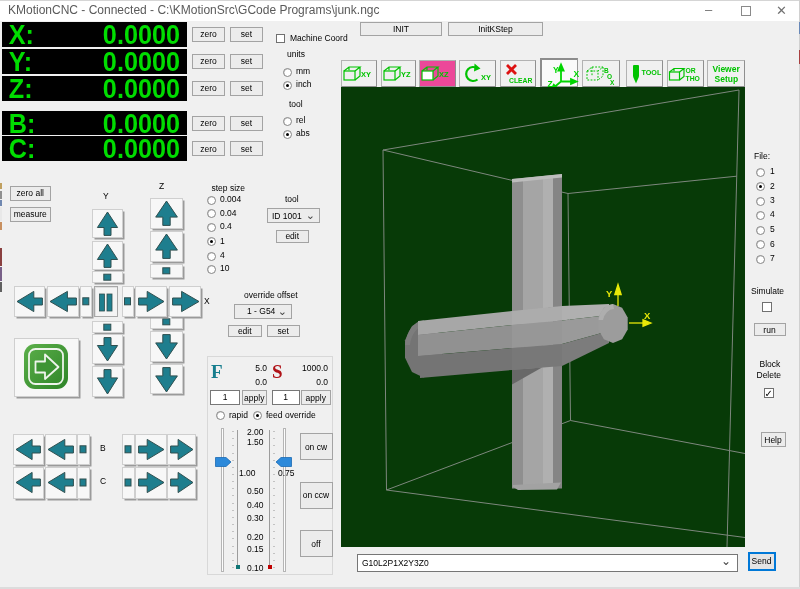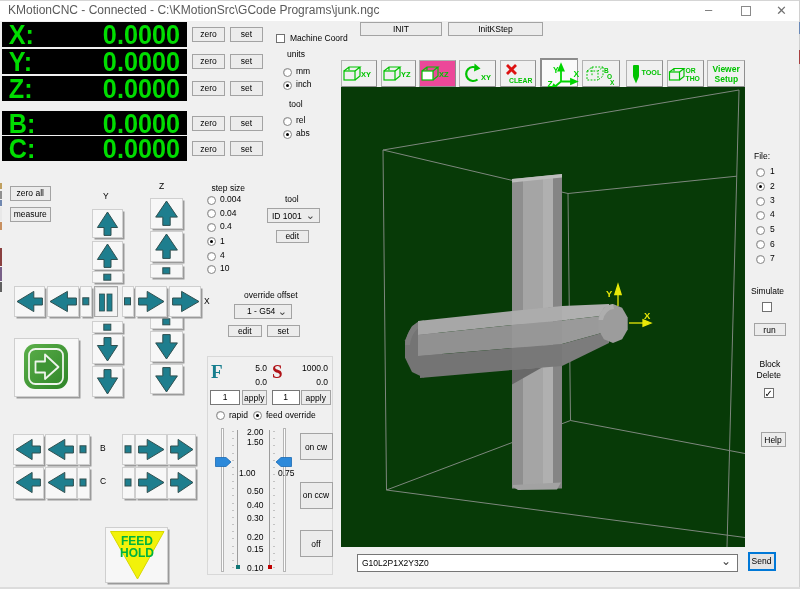--- a/index.html
+++ b/index.html
@@ -250,27 +250,20 @@
         <defs>
           <linearGradient id="gg" x1="0" y1="0" x2="1" y2="1">
             <stop offset="0" stop-color="#5cb04a"></stop>
             <stop offset="1" stop-color="#2e8428"></stop>
           </linearGradient>
         </defs>
 <rect x="9" y="5" rx="11" ry="11" width="44" height="45" fill="url(#gg)"></rect>
 <rect x="14" y="10" rx="6.5" ry="6.5" width="34" height="35" fill="none" stroke="#eef4ec" stroke-width="1.8"></rect>
 <polygon points="30,15.5 43.5,28 30,40 30,33.5 20.5,33.5 20.5,22.5 30,22.5" fill="#3d9434" stroke="#eef4ec" stroke-width="1.8" stroke-linejoin="round"></polygon>
 </svg>
-    </div>
-<div class="jb" style="left:104.5px;top:527px;width:63px;height:56px;">
-      <svg width="61" height="54">
-        <polygon points="4.5,3.5 58,3.5 31.5,51" fill="#f2f20a" stroke="#d8d800" stroke-width="1" stroke-linejoin="round"></polygon>
-<text x="31" y="17" font-family="Liberation Sans,sans-serif" font-size="12" font-weight="bold" fill="#00b33c" text-anchor="middle">FEED</text>
-<text x="31" y="29" font-family="Liberation Sans,sans-serif" font-size="12" font-weight="bold" fill="#00b33c" text-anchor="middle">HOLD</text>
-      </svg>
     </div>
 
 <div class="t" style="left:211.5px;top:183px;">step size</div>
 <div class="rad" style="left:206.5px;top:195.5px;"></div>
     <div class="t" style="left:220px;top:194px;">0.004</div>
 <div class="rad" style="left:206.5px;top:209px;"></div>
     <div class="t" style="left:220px;top:207.5px;">0.04</div>
 <div class="rad" style="left:206.5px;top:222.5px;"></div>
     <div class="t" style="left:220px;top:221px;">0.4</div>
 <div class="rad sel" style="left:206.5px;top:237px;"></div>

